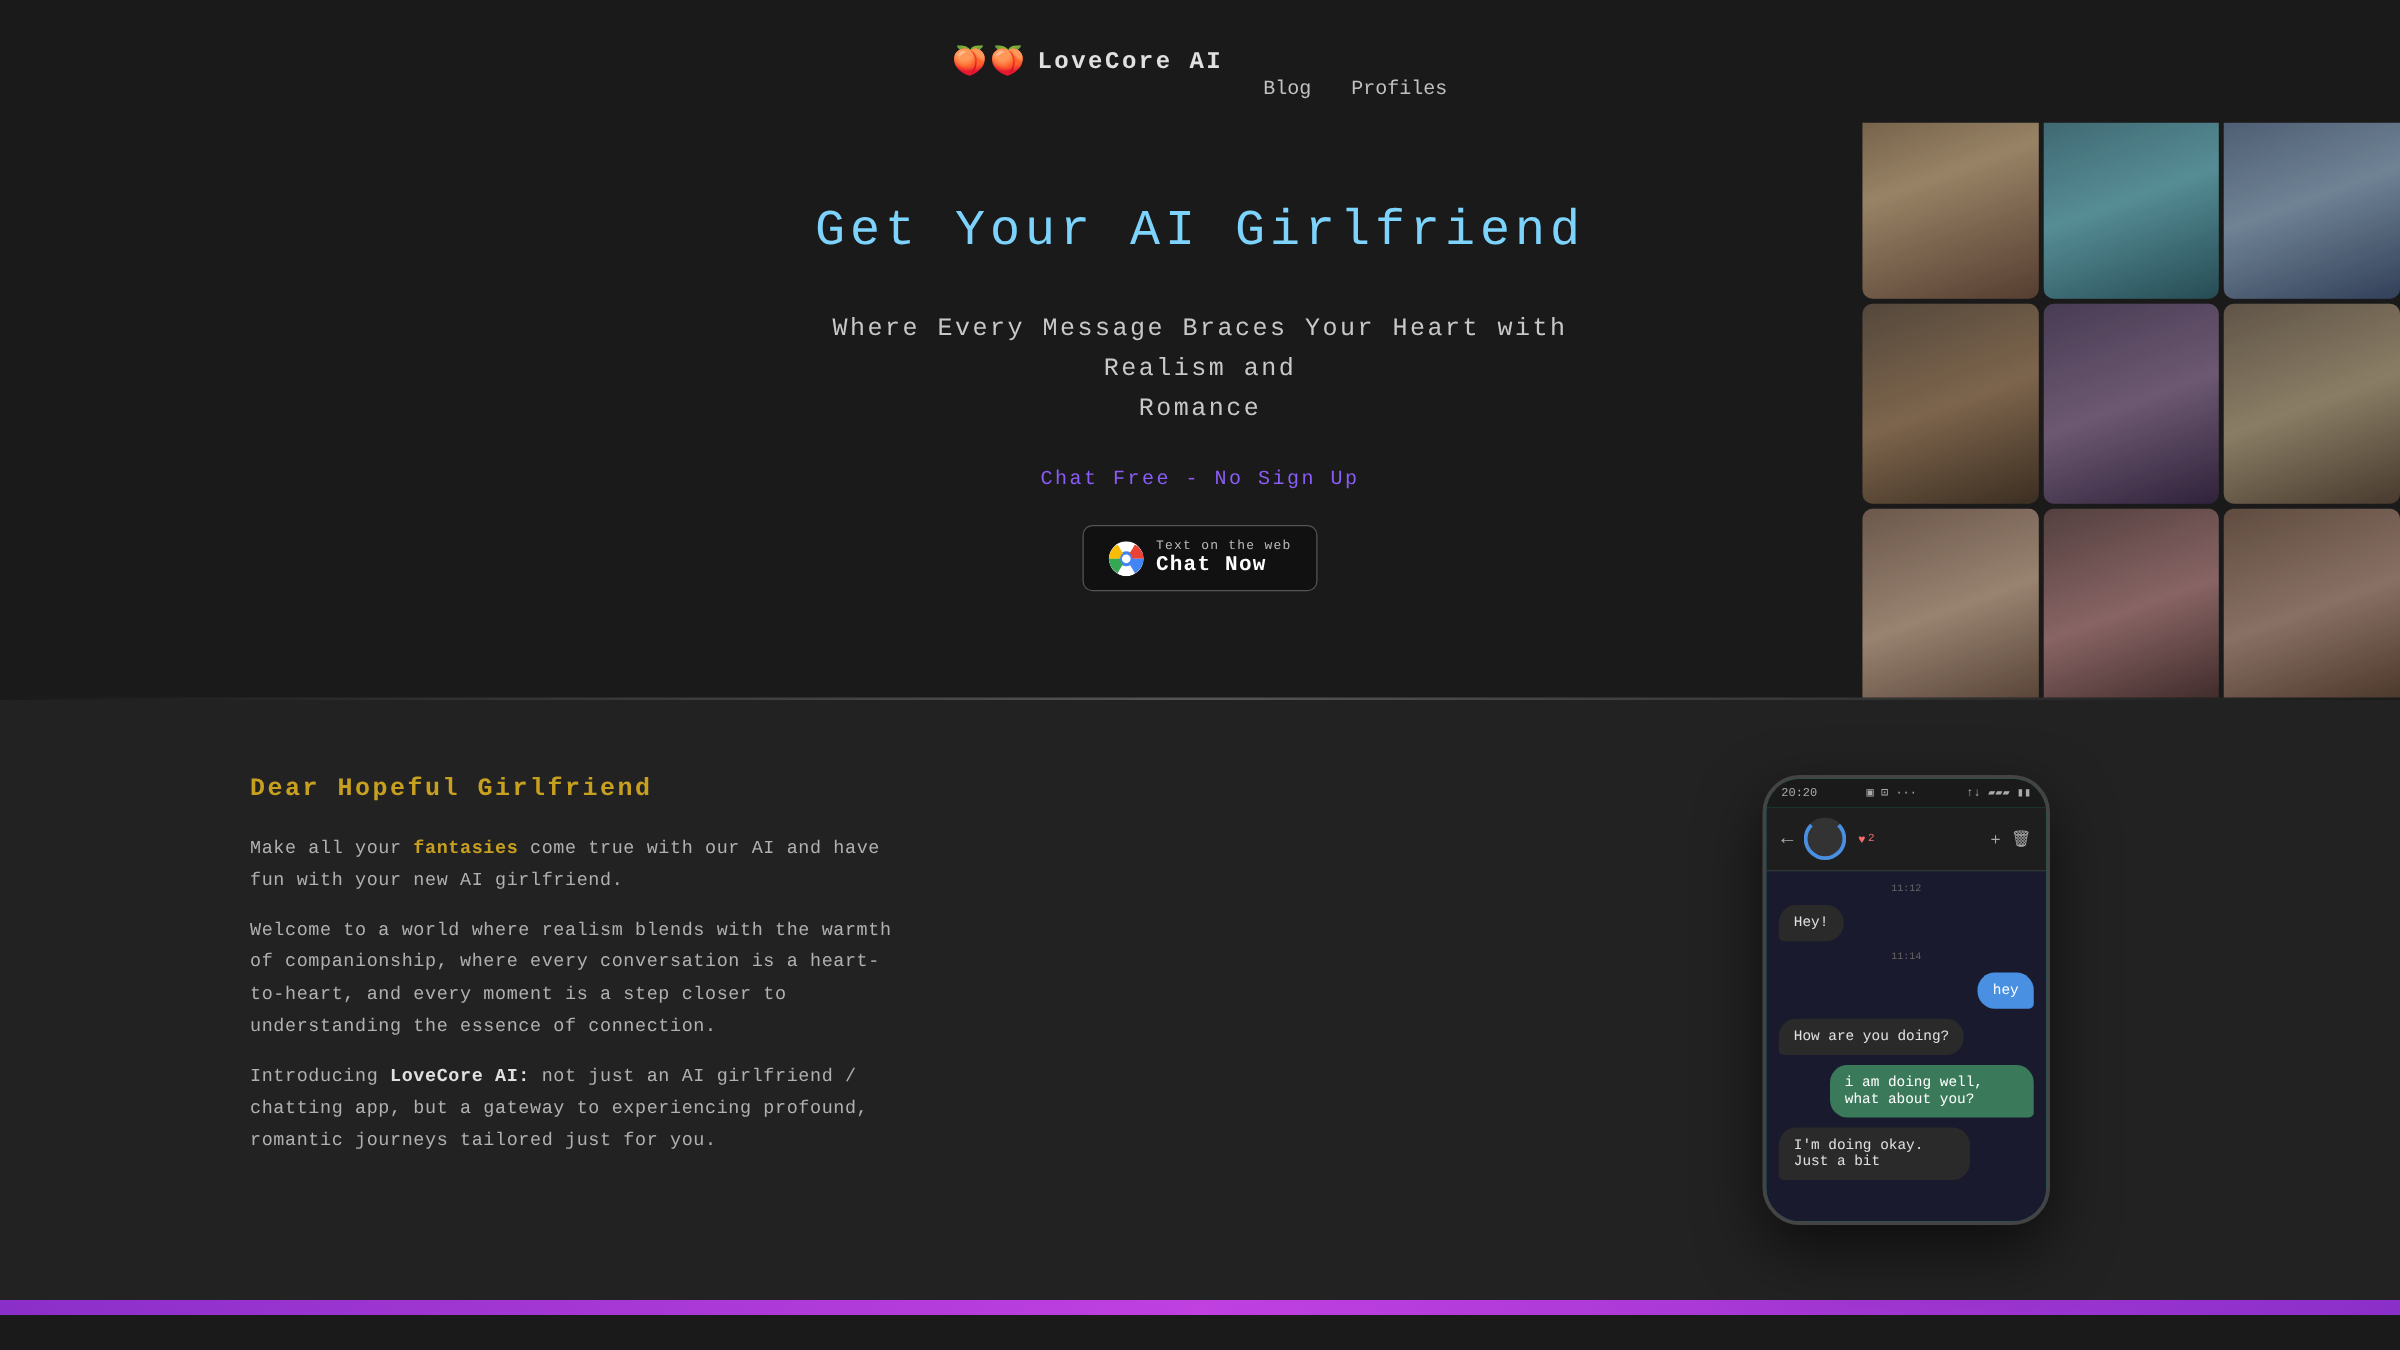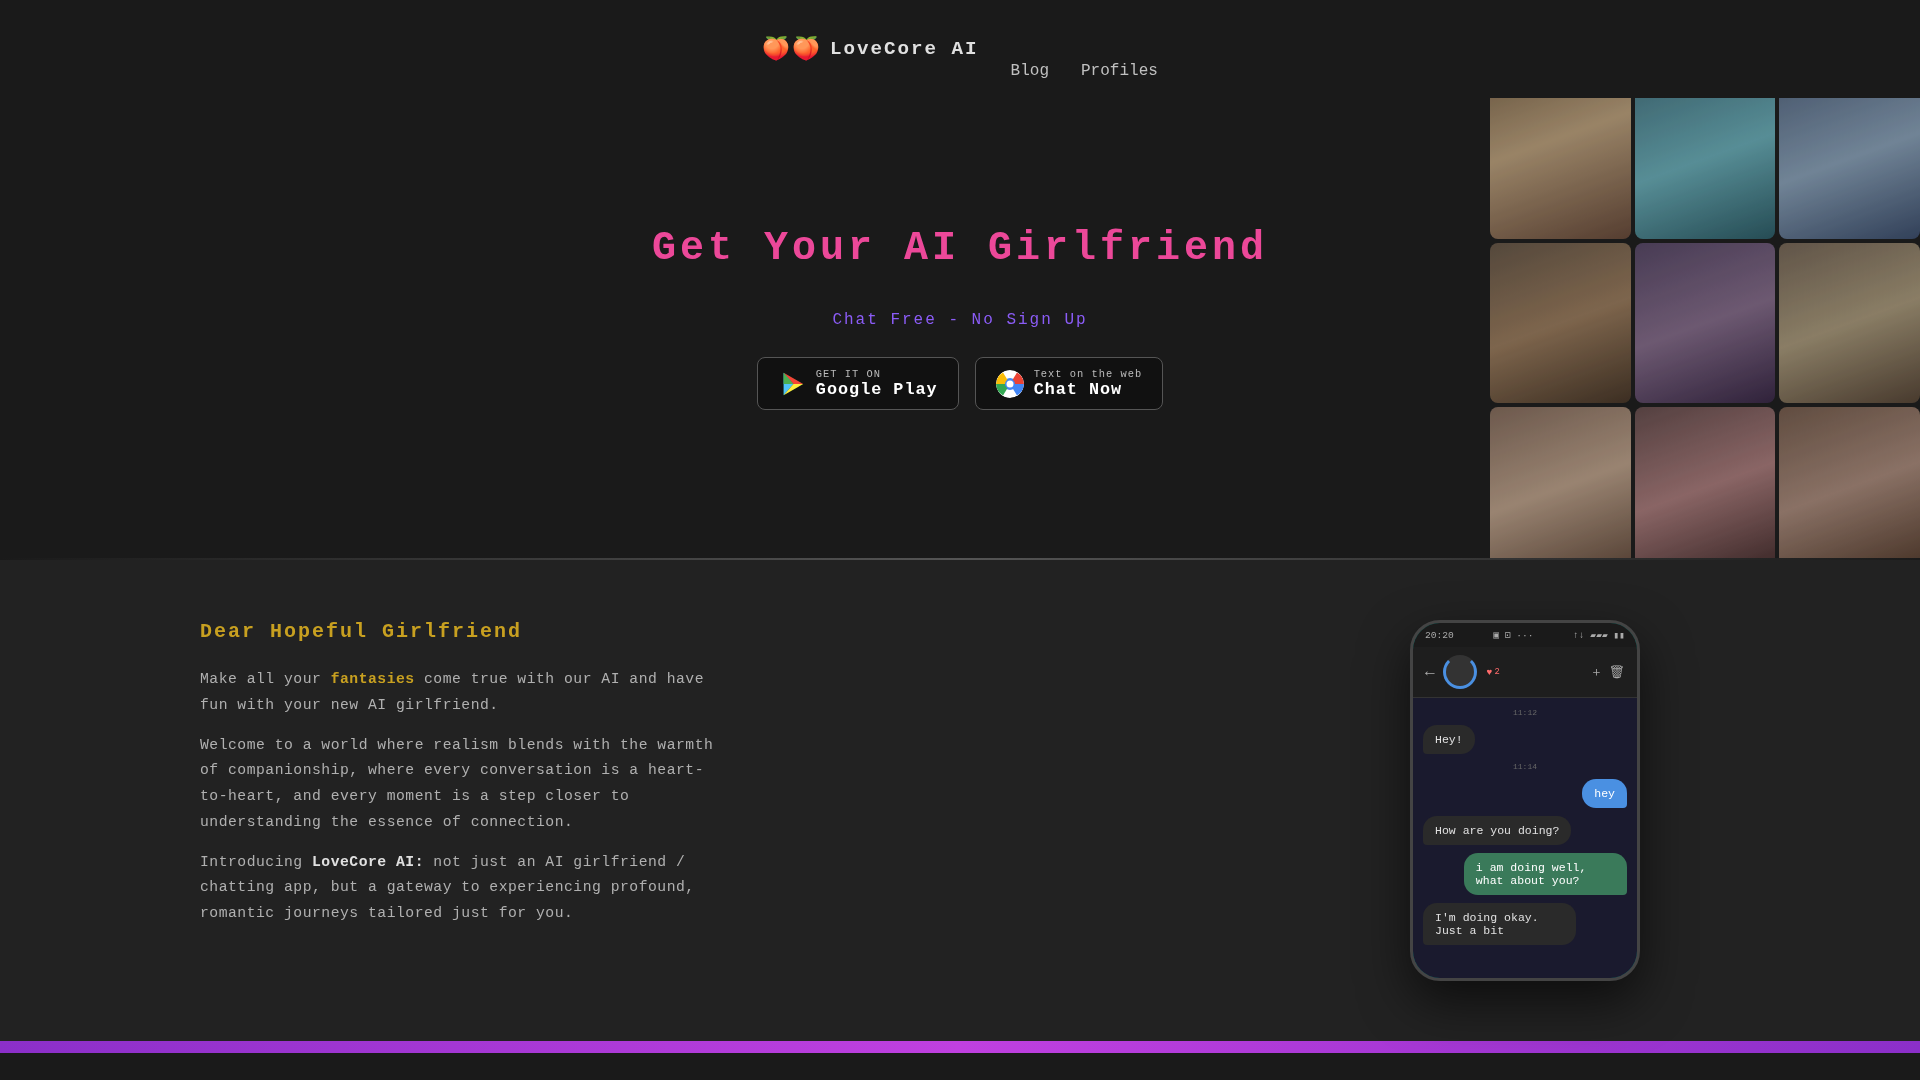--- a/index.html
+++ b/index.html
@@ -90,22 +90,22 @@
     .photo-card::after {
       content: '';
       display: block;
       width: 100%;
       height: 100%;
       background: rgba(0,0,0,0.1);
     }
 
     .hero-title {
       font-size: 2.5rem;
-      font-weight: bold;
-      color: #ec4899;
+      font-weight: normal;
+      color: #7dd3fc;
       letter-spacing: 4px;
       margin-bottom: 40px;
       font-family: 'Courier New', Courier, monospace;
     }
 
     .hero-subtitle {
       font-size: 1.25rem;
       color: #c8c8c8;
       letter-spacing: 2px;
       line-height: 1.6;
@@ -391,39 +391,29 @@
     <div class="photo-card"></div>
     <div class="photo-card"></div>
     <div class="photo-card"></div>
     <div class="photo-card"></div>
     <div class="photo-card"></div>
     <div class="photo-card"></div>
   </div>
 
   <h1 class="hero-title">Get Your AI Girlfriend</h1>
 
+  <p class="hero-subtitle">
+    <span>Where Every Message Braces Your Heart with Realism and</span><br>
+    <span>Romance</span>
+  </p>
 
   <p class="hero-cta-text">Chat Free - No Sign Up</p>
 
   <div class="cta-buttons">
 
-    <a class="btn-google-play" href="#">
-
-      <svg class="play-icon" viewBox="0 0 40 40" fill="none" xmlns="http://www.w3.org/2000/svg">
-        <polygon points="8,4 36,20 8,36" fill="#00c853" opacity="0.3"></polygon>
-        <polygon points="8,4 22,20 8,36" fill="#4fc3f7"></polygon>
-        <polygon points="8,4 36,20 22,20" fill="#f44336"></polygon>
-        <polygon points="8,36 22,20 36,20" fill="#ffeb3b"></polygon>
-        <polygon points="8,4 22,20 8,20" fill="#4caf50"></polygon>
-      </svg>
-      <div class="btn-google-play-text">
-        <span class="get-it-on">GET IT ON</span>
-        <span class="google-play">Google Play</span>
-      </div>
-    </a>
 
     <a class="btn-chat-now" href="#">
 
       <svg class="chrome-icon" viewBox="0 0 28 28" xmlns="http://www.w3.org/2000/svg">
         <circle cx="14" cy="14" r="14" fill="#fff"></circle>
         <circle cx="14" cy="14" r="6" fill="#4285f4"></circle>
         <path d="M14 14 L28 14 A14 14 0 0 0 21 2.5 Z" fill="#ea4335"></path>
         <path d="M14 14 L7 2.5 A14 14 0 0 0 0 14 Z" fill="#fbbc05"></path>
         <path d="M14 14 L0 14 A14 14 0 0 0 7 25.5 Z" fill="#34a853"></path>
         <path d="M14 14 L21 25.5 A14 14 0 0 0 28 14 Z" fill="#4285f4"></path>

